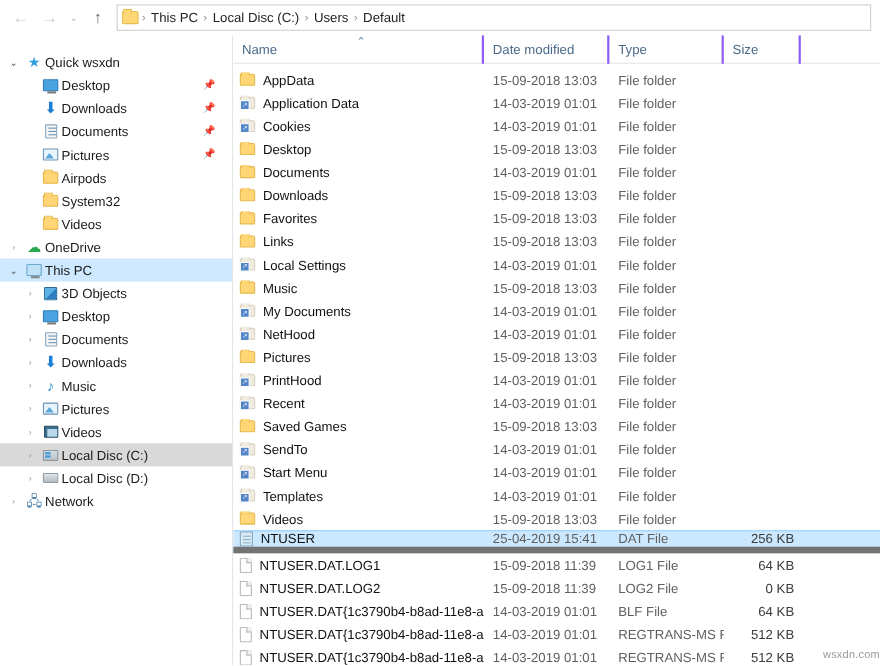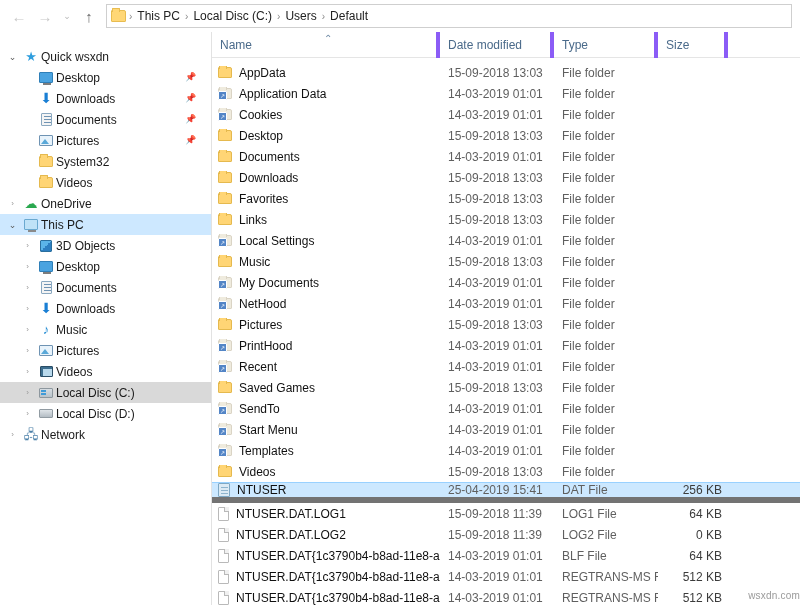--- a/index.html
+++ b/index.html
@@ -150,21 +150,21 @@
     align-items: center;
     border-bottom: 1px solid #e5e5e5;
     position: relative;
   }
   .col {
     font-size: 12px;
     color: #4a6a8a;
     padding-left: 8px;
     height: 26px;
     line-height: 26px;
-    border-right: 4px solid #8b5cf6;
+    border-right: 2px solid #8b5cf6;
     position: relative;
     white-space: nowrap;
   }
   .c-name { width: 228px; }
   .c-date { width: 114px; }
   .c-type { width: 104px; }
   .c-size { width: 70px; }
   .c-pad  { width: 60px; border-right: none; }
   .sortchev {
     position: absolute;
@@ -305,20 +305,27 @@
           <span class="ic ic-pic"></span>
         </span>
         <span class="nav-label">Pictures</span>
         <span class="pin" style="font-size: 9px;">📌</span>
       </div>
       <div class="nav-row ind-1">
         <span class="expander"></span>
         <span class="nav-ico">
           <span class="ic ic-folder"></span>
         </span>
+        <span class="nav-label">Airpods</span>
+      </div>
+      <div class="nav-row ind-1">
+        <span class="expander"></span>
+        <span class="nav-ico">
+          <span class="ic ic-folder"></span>
+        </span>
         <span class="nav-label">System32</span>
       </div>
       <div class="nav-row ind-1">
         <span class="expander"></span>
         <span class="nav-ico">
           <span class="ic ic-folder"></span>
         </span>
         <span class="nav-label">Videos</span>
       </div>
       <div class="nav-row ind-0">

